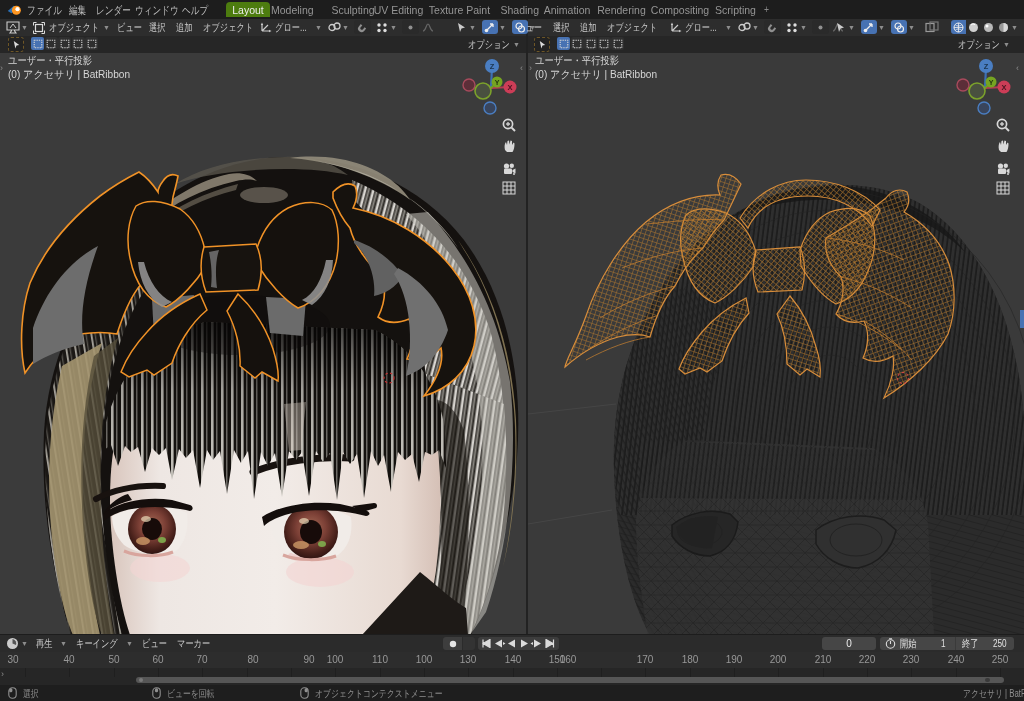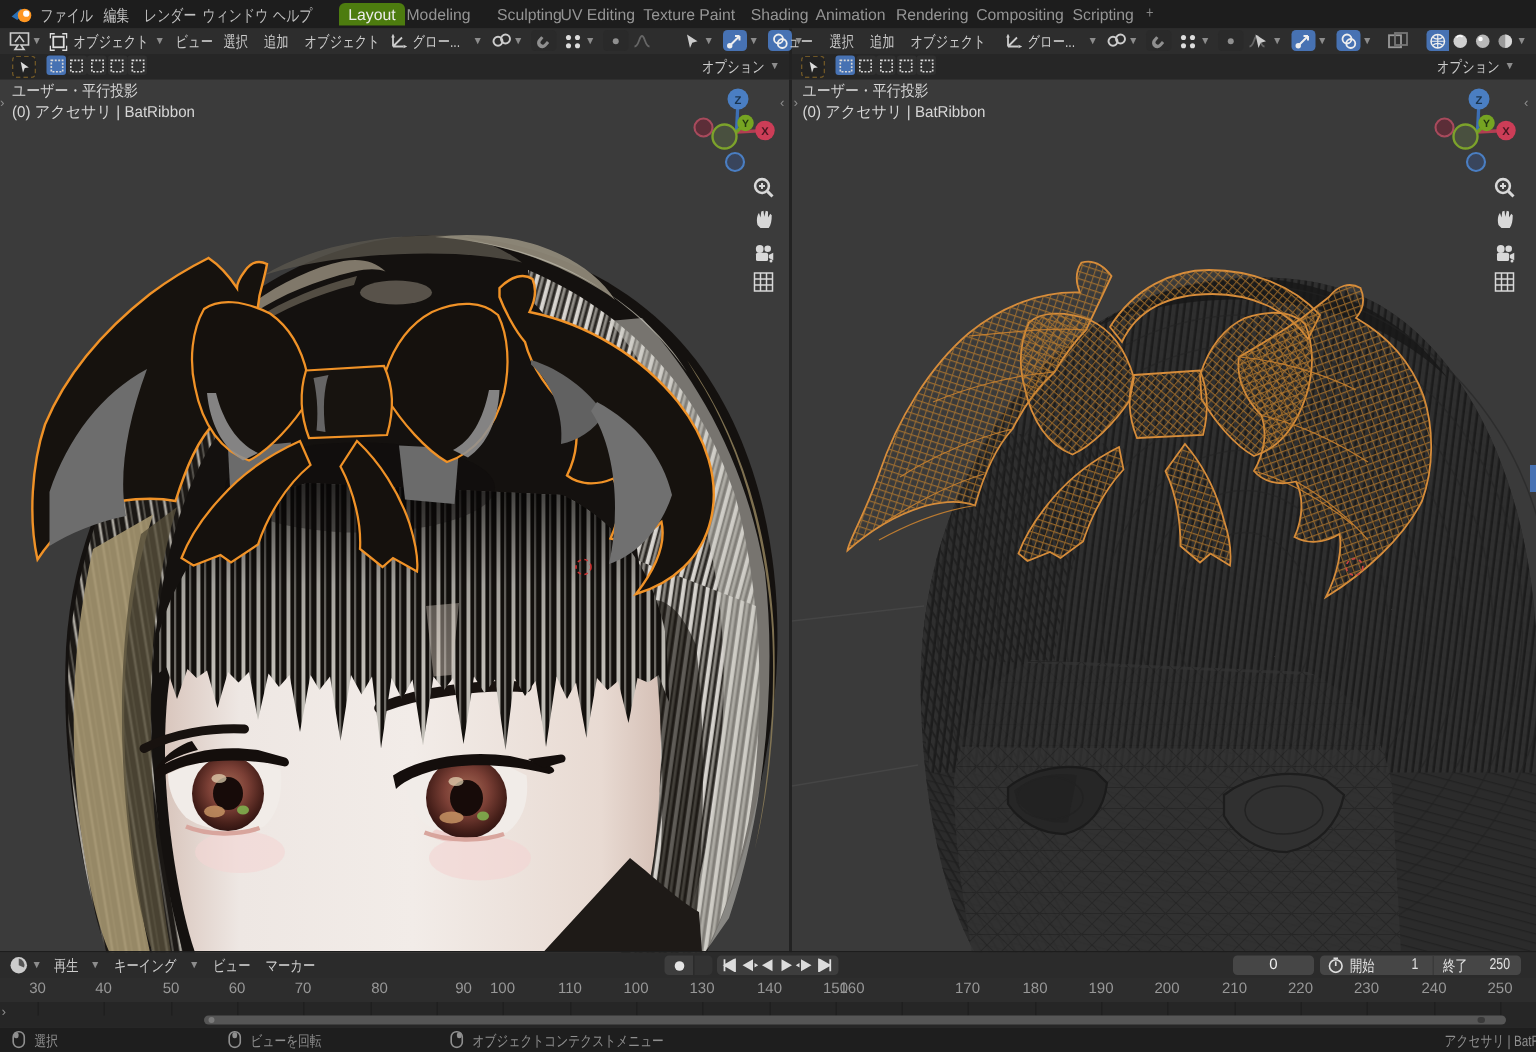--- a/index.html
+++ b/index.html
@@ -528,21 +528,21 @@
         <circle cx="5.5" cy="6" r="4.2" fill="none" stroke="#ddd" stroke-width="1.1"></circle>
         <path d="M5.5 6 L5.5 3 M4 0.8 L7 0.8" stroke="#ddd" stroke-width="1.1"></path>
       </svg>
       <span class="h" style="left:900px;top:2px;color:#e2e2e2">開始</span>
       <span class="h" style="left:941px;top:2px;color:#e2e2e2">1</span>
       <span class="ab" style="left:955px;top:2px;width:1px;height:13px;background:#3a3a3a"></span>
       <span class="h" style="left:962px;top:2px;color:#e2e2e2">終了</span>
       <span class="h" style="left:993px;top:2px;color:#e2e2e2">250</span>
     </div>
     <div id="ruler">
-      <span class="rn" style="left:25px">30</span>
+      <span class="rn" style="left:13px">30</span>
       <span class="rn" style="left:69px">40</span>
       <span class="rn" style="left:114px">50</span>
       <span class="rn" style="left:158px">60</span>
       <span class="rn" style="left:202px">70</span>
       <span class="rn" style="left:253px">80</span>
       <span class="rn" style="left:309px">90</span>
       <span class="rn" style="left:335px">100</span>
       <span class="rn" style="left:380px">110</span>
       <span class="rn" style="left:424px">100</span>
       <span class="rn" style="left:468px">130</span>

